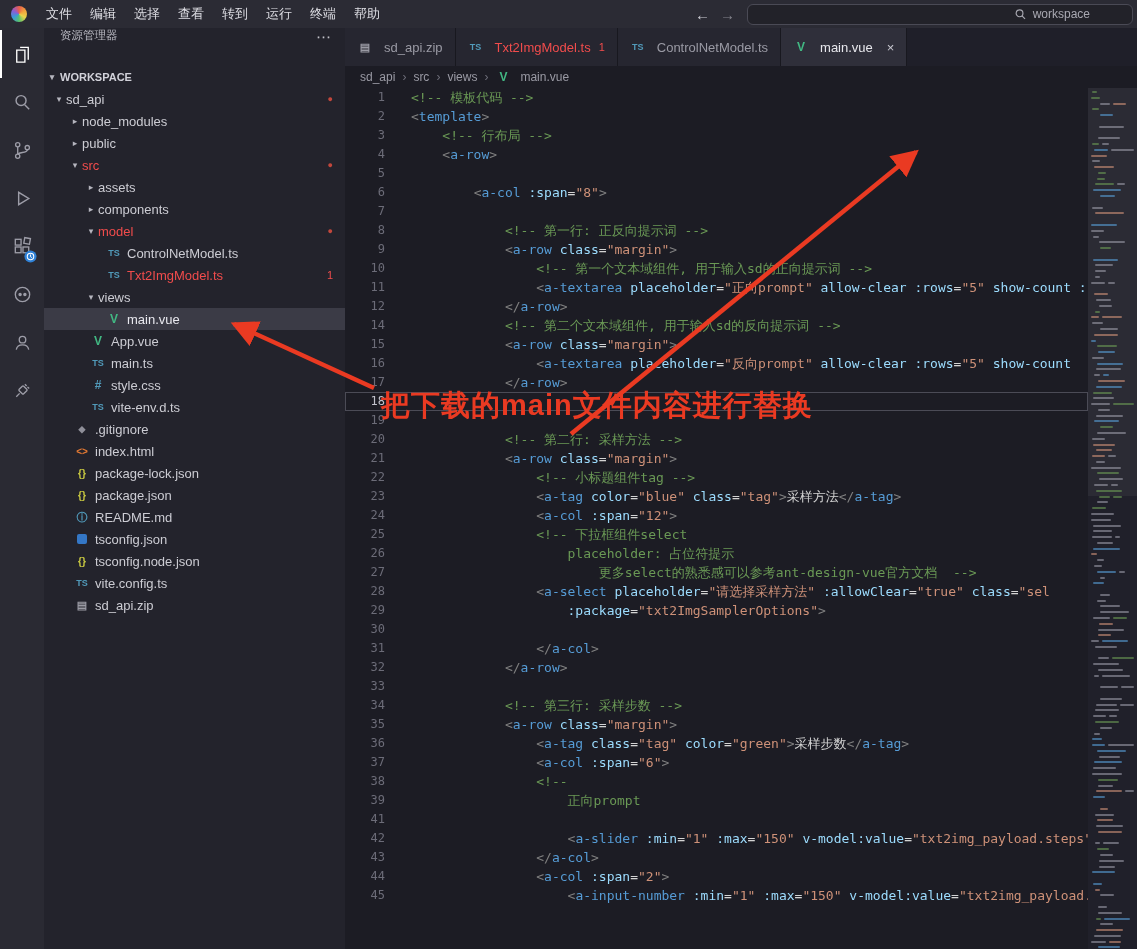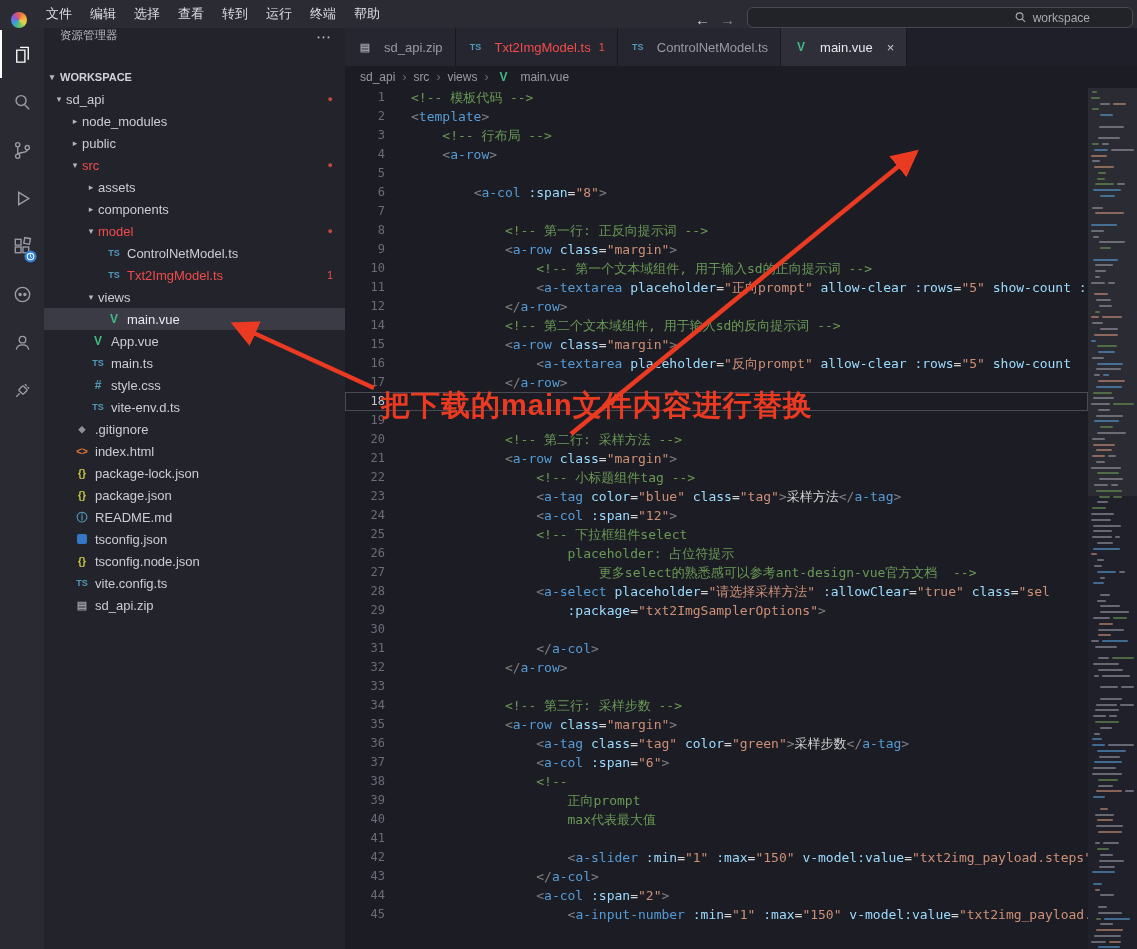--- a/index.html
+++ b/index.html
@@ -1,21 +1,21 @@
 <!DOCTYPE html>
 <html><head>
 <meta charset="utf-8">
 <style>
   html,body{margin:0;padding:0;background:#000;}
   .app{position:relative;width:1137px;height:949px;background:#1c1c24;overflow:hidden;
        font-family:"Liberation Sans",sans-serif;color:#ccc;-webkit-font-smoothing:antialiased;}
 
   
   .titlebar{position:absolute;top:0;left:0;right:0;height:28px;background:#2b2b34;
-            display:flex;align-items:flex-end;z-index:5;}
+            display:flex;align-items:center;z-index:5;}
   .logo{width:16px;height:16px;border-radius:50%;margin:0 10px 0 11px;flex:none;
         background:conic-gradient(#e85d4c,#f2a33c,#e8d44c,#58c26e,#3b9ad9,#8d5bd4,#e85d4c);}
   .menubar{display:flex;height:100%;}
   .menu-item{padding:0 9px;font-size:13px;color:#dedee4;display:flex;align-items:center;cursor:default;}
   .tb-spacer{flex:1;}
   .nav{display:flex;gap:10px;margin-right:12px;color:#cfcfd6;font-size:15px;}
   .nav .dim{color:#84848d;}
   .search-box{width:386px;height:21px;margin-right:4px;background:#222229;border:1px solid #4a4a55;
               border-radius:6px;display:flex;align-items:center;justify-content:flex-end;
               padding-right:42px;gap:6px;color:#a9a9b2;font-size:12px;box-sizing:border-box;}
@@ -495,24 +495,20 @@
               <span class="ln">37</span>
               <span class="lc"><span class="tk-d">                </span><span class="tk-b">&lt;</span><span class="tk-t">a-col</span><span class="tk-d"> </span><span class="tk-a">:span</span><span class="tk-e">=</span><span class="tk-s">"6"</span><span class="tk-b">&gt;</span></span>
             </div>
             <div class="crow">
               <span class="ln">38</span>
               <span class="lc"><span class="tk-d">                </span><span class="tk-c">&lt;!--</span></span>
             </div>
             <div class="crow">
               <span class="ln">39</span>
               <span class="lc"><span class="tk-c">                    正向prompt</span></span>
-            </div>
-            <div class="crow">
-              <span class="ln">40</span>
-              <span class="lc"><span class="tk-c">                    max代表最大值</span></span>
             </div>
             <div class="crow">
               <span class="ln">41</span>
               <span class="lc"></span>
             </div>
             <div class="crow">
               <span class="ln">42</span>
               <span class="lc"><span class="tk-d">                    </span><span class="tk-b">&lt;</span><span class="tk-t">a-slider</span><span class="tk-d"> </span><span class="tk-a">:min</span><span class="tk-e">=</span><span class="tk-s">"1"</span><span class="tk-d"> </span><span class="tk-a">:max</span><span class="tk-e">=</span><span class="tk-s">"150"</span><span class="tk-d"> </span><span class="tk-a">v-model:value</span><span class="tk-e">=</span><span class="tk-s">"txt2img_payload.steps"</span></span>
             </div>
             <div class="crow">

